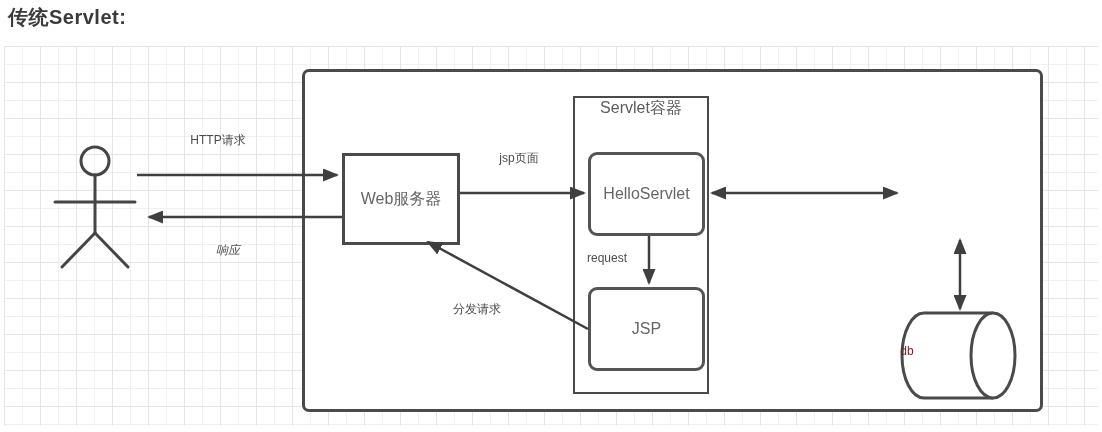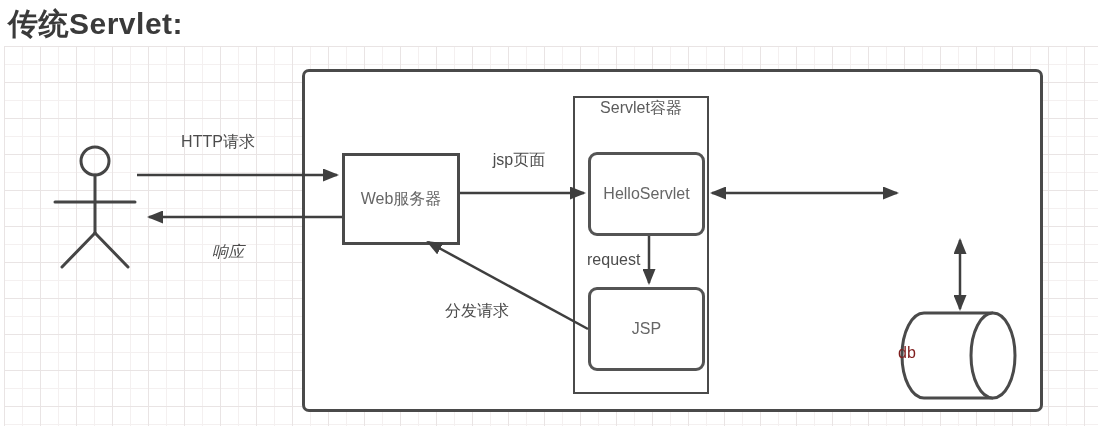--- a/index.html
+++ b/index.html
@@ -5,21 +5,21 @@
   * { margin: 0; padding: 0; box-sizing: border-box; }
   html, body { background: #ffffff; }
   body {
     font-family: "Liberation Sans", "DejaVu Sans", sans-serif;
     width: 1102px; height: 432px; position: relative; overflow: hidden;
   }
   .stage { position: absolute; inset: 0; width: 1102px; height: 432px; }
 
   .page-title {
     position: absolute; left: 8px; top: 4px;
-    font-size: 30px; font-weight: bold; color: #3a3a3a;
+    font-size: 20px; font-weight: bold; color: #3a3a3a;
     letter-spacing: 0.5px;
   }
 
   .grid {
     position: absolute; left: 4px; top: 46px; width: 1094px; height: 380px;
     background-image:
       linear-gradient(#e9e4e4 1px, transparent 1px),
       linear-gradient(90deg, #e9e4e4 1px, transparent 1px),
       linear-gradient(#f4f0f0 1px, transparent 1px),
       linear-gradient(90deg, #f4f0f0 1px, transparent 1px);
@@ -38,21 +38,21 @@
   }
   .node-web      { left: 342px; top: 153px; width: 118px; height: 92px; }
   .node-container{ left: 573px; top: 96px;  width: 136px; height: 298px; border-width: 2px;
                    justify-content: center; align-items: flex-start; }
   .node-container .container-label { margin-top: 0; color: #5c5c5c; }
   .node-hello    { left: 588px; top: 152px; width: 117px; height: 84px; border-radius: 9px; border-color: #545454; }
   .node-jsp      { left: 588px; top: 287px; width: 117px; height: 84px; border-radius: 9px; border-color: #545454; }
   .node-biz      { left: 901px; top: 152px; width: 119px; height: 83px; }
 
   .edge-label {
-    position: absolute; color: #4c4c4c; font-size: 16px; text-align: center;
+    position: absolute; color: #4c4c4c; font-size: 12px; text-align: center;
   }
   .lbl-http     { left: 168px; top: 132px; width: 100px; }
   .lbl-response { left: 193px; top: 242px; width: 70px; font-style: italic; }
   .lbl-dispatch { left: 478px; top: 150px; width: 82px; }
   .lbl-request  { left: 587px; top: 251px; width: 70px; text-align: left; }
   .lbl-jsppage  { left: 444px; top: 301px; width: 66px; }
   .lbl-db       { left: 874px; top: 344px; width: 66px; color: #7f1d1d; }
 
   svg.overlay { position: absolute; left: 0; top: 0; width: 1102px; height: 432px; pointer-events: none; }
   .shape  { stroke: #454545; stroke-width: 3; fill: none; stroke-linecap: round; }

